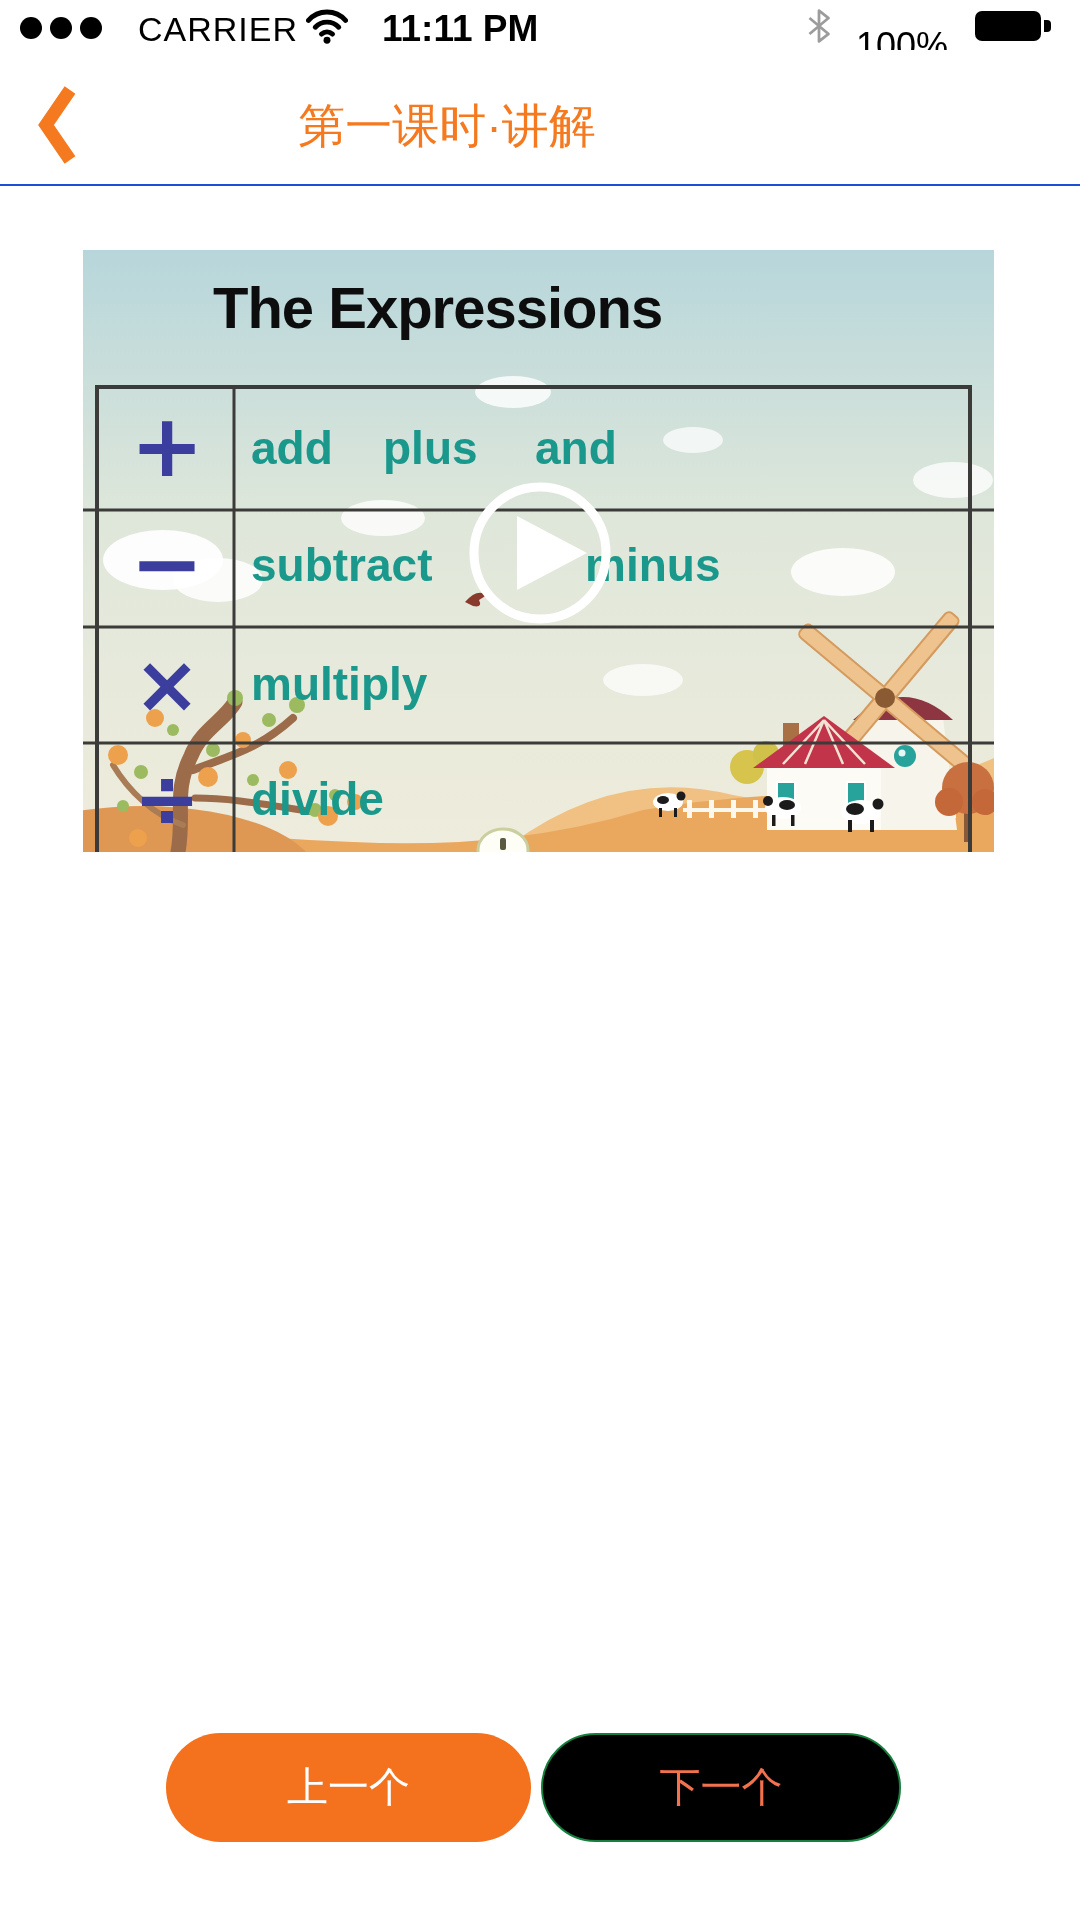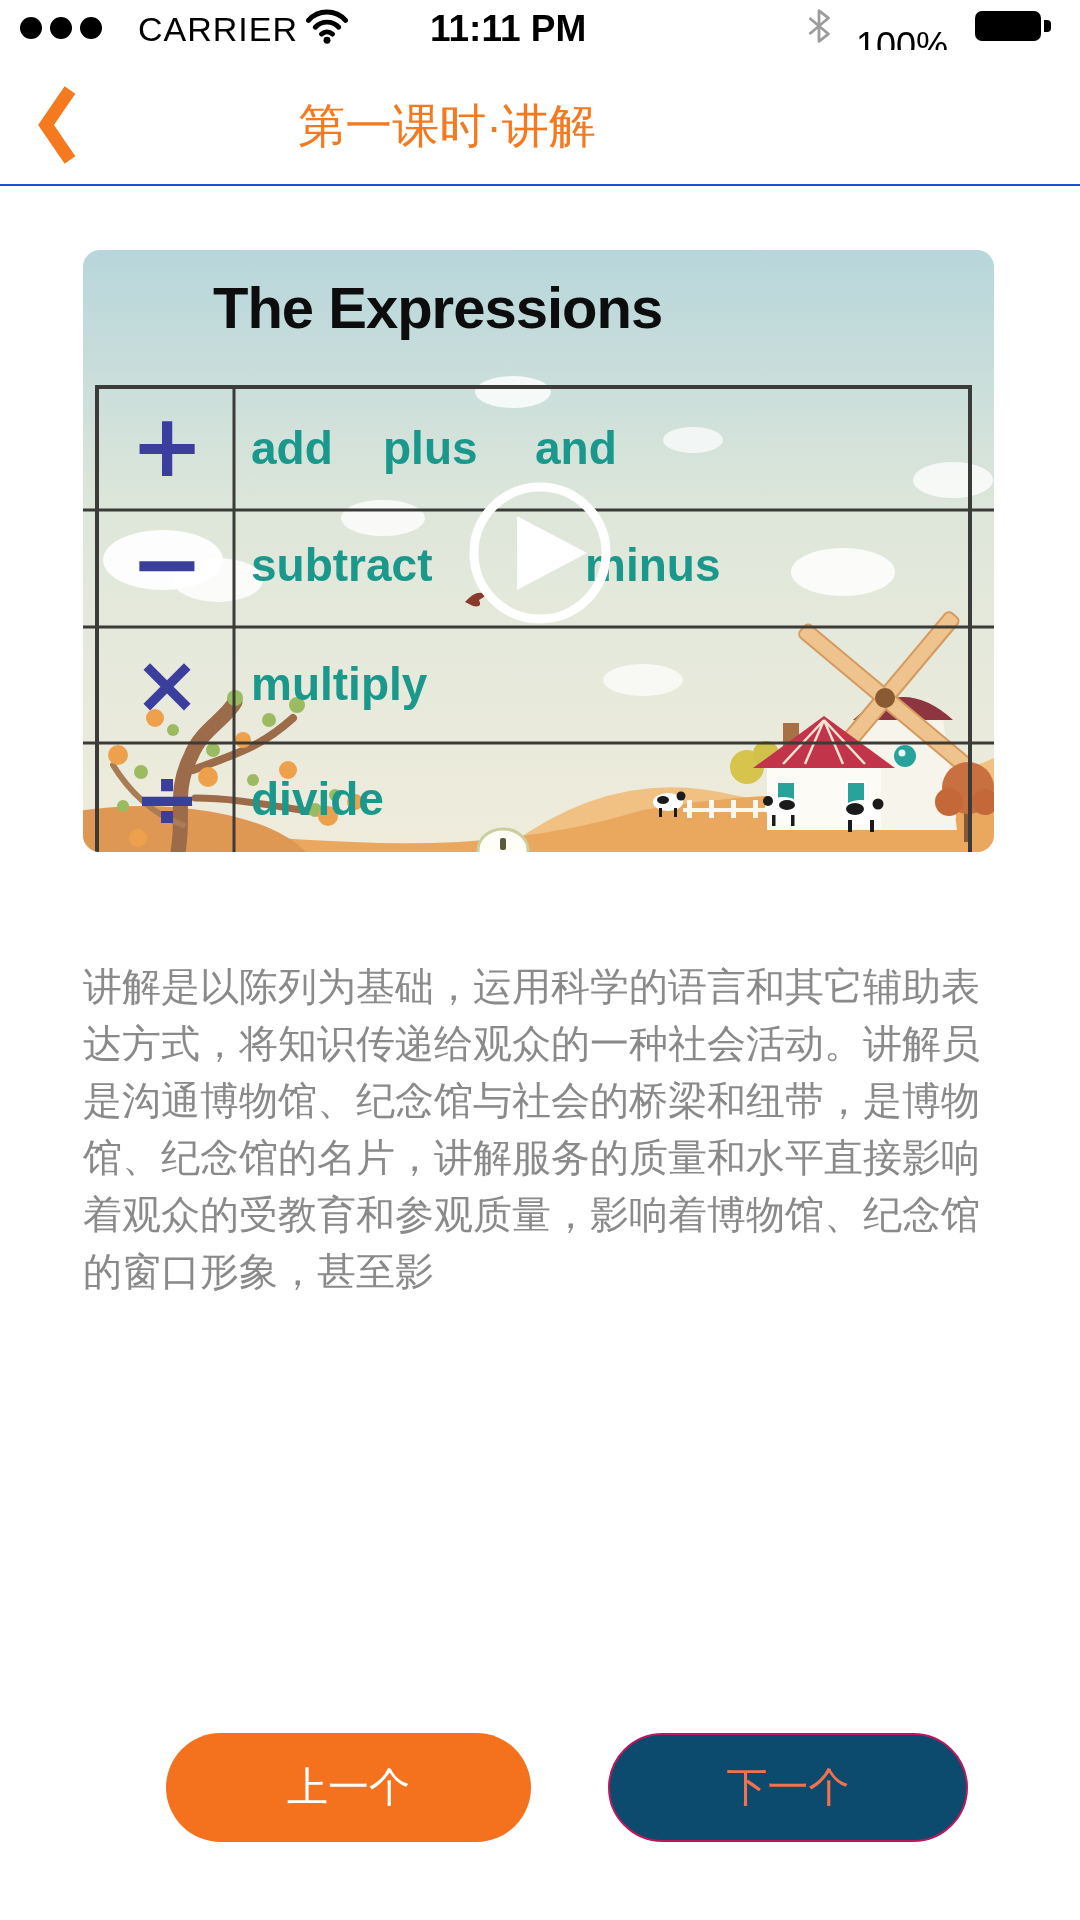--- a/index.html
+++ b/index.html
@@ -5,46 +5,46 @@
   html,body { margin:0; padding:0; background:#ffffff; }
   body { width:1080px; height:1920px; position:relative; overflow:hidden;
          font-family:"Liberation Sans","DejaVu Sans",sans-serif; }
 
   
   .status-bar { position:absolute; left:0; top:0; width:872px; height:50px; background:#fff; }
   .sig-dot { position:absolute; top:17px; width:22px; height:22px; border-radius:50%; background:#000; }
   .sig-dot.d1{ left:20px; } .sig-dot.d2{ left:50px; } .sig-dot.d3{ left:80px; }
   .carrier { position:absolute; left:138px; top:10px; font-size:34px; color:#000; letter-spacing:1px; }
   .wifi { position:absolute; left:306px; top:8px; }
-  .time { position:absolute; left:382px; top:8px; font-size:37px; font-weight:600; color:#000;margin-left:48px; }
+  .time { position:absolute; left:382px; top:8px; font-size:37px; font-weight:600; color:#000; }
   .bt { position:absolute; left:806px; top:8px; }
   .batt-pct { position:absolute; left:856px; top:25px; font-size:36px; color:#000; }
   .battery { position:absolute; left:975px; top:11px; width:66px; height:30px; background:#000; border-radius:7px; }
   .battery-nub { position:absolute; left:1044px; top:20px; width:7px; height:12px; background:#000; border-radius:0 4px 4px 0; }
 
   
   .nav-bar { position:absolute; left:0; top:50px; width:1080px; height:134px; background:#fff;
              border-bottom:2px solid #1d4ed8; }
   .back-btn { position:absolute; left:36px; top:34px; width:46px; height:82px; cursor:pointer; background:none; border:none; padding:0; }
   .nav-title { position:absolute; left:447px; top:45px; transform:translateX(-50%);
                font-size:47px; color:#f5791f; white-space:nowrap; }
 
   
-  .video-thumb { position:absolute; left:83px; top:250px; width:911px; height:602px; overflow:hidden;border-radius:17px; }
+  .video-thumb { position:absolute; left:83px; top:250px; width:911px; height:602px; overflow:hidden; }
 
   
   .body-text { position:absolute; left:83px; top:958px; width:916px;
                font-size:39px; line-height:57px; color:#8a8a8a; }
   .body-text p { margin:0; white-space:pre-line; }
 
   
   .btn { position:absolute; top:1733px; height:109px; border-radius:55px;
          font-size:41px; font-family:Liberation Serif, serif; cursor:pointer; }
   .btn-prev { left:166px; width:365px; background:#f4711d; color:#ffffff; border:none; }
-  .btn-next { left:608px; width:360px; background:#0c4a6e; color:#f3714d; border:2px solid #be185d; }
+  .btn-next { left:541px; width:360px; background:#000000; color:#f3714d; border:2px solid #15803d; }
 </style>
 </head>
 <body>
 
 <div class="status-bar">
   <span class="sig-dot d1"></span>
   <span class="sig-dot d2"></span>
   <span class="sig-dot d3"></span>
   <span class="carrier">CARRIER</span>
   <svg class="wifi" width="42" height="36" viewBox="0 0 34 29">
@@ -241,22 +241,16 @@
     </g>
 
     <g>
       <circle cx="457" cy="303" r="66" fill="none" stroke="#ffffff" stroke-width="9"></circle>
       <polygon points="434,266 434,340 504,303" fill="#ffffff"></polygon>
     </g>
   </svg>
 </div>
 
 <div class="body-text">
-  <p>讲解是以陈列为基础，运用科学的语言和其它辅助表
-达方式，将知识传递给观众的一种社会活动。讲解员
-是沟通博物馆、纪念馆与社会的桥梁和纽带，是博物
-馆、纪念馆的名片，讲解服务的质量和水平直接影响
-着观众的受教育和参观质量，影响着博物馆、纪念馆
-的窗口形象，甚至影</p>
 </div>
 
 <button class="btn btn-prev">上一个</button>
 <button class="btn btn-next">下一个</button>
 
 </body></html>

